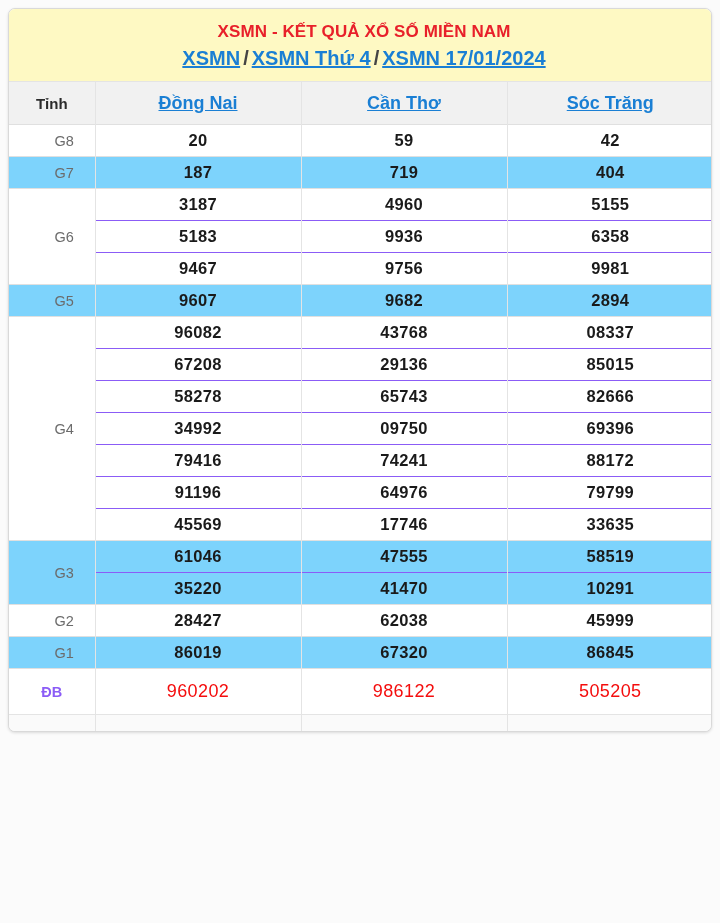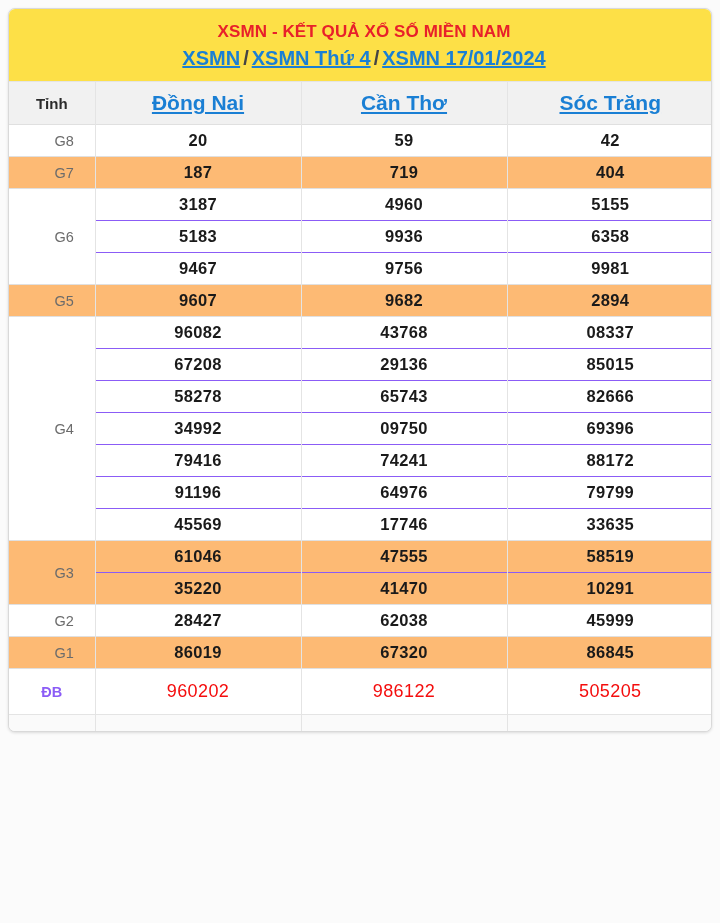--- a/index.html
+++ b/index.html
@@ -21,21 +21,21 @@
     background: #ffffff;
     border: 1px solid #d9d9d9;
     border-radius: 7px;
     box-shadow: 0 1px 3px rgba(0,0,0,0.13);
     overflow: hidden;
   }
   
   #header {
     padding: 10px 0 11px 8px;
     text-align: center;
-    background: #fde047;
+    background: #fef9c3;
   }
   #title {
     color: #e8202a;
     font-size: 17px;
     font-weight: 700;
     letter-spacing: .1px;
     line-height: 26px;
     white-space: nowrap;
   }
   #breadcrumb {
@@ -64,35 +64,35 @@
   col.c-label { width: 86px; }
   col.c-prov  { width: 206px; }
   td, th {
     border-top: 1px solid #e4e4e4;
     border-right: 1px solid #e4e4e4;
     text-align: center;
     vertical-align: middle;
     padding: 0;
   }
   td:last-child, th:last-child { border-right: none; }
-  tr.shade > td { background: #fdba74; }
+  tr.shade > td { background: #7dd3fc; }
   tr.plain > td { background: #ffffff; }
   
   thead th {
     height: 43px;
     background: #f1f1f1;
     font-size: 15px;
     font-weight: 700;
   }
   th.tinh { color: #2b2b2b; }
   th.prov a {
     color: #1a7fd4;
     text-decoration: underline;
     font-weight: 700;
-    font-size: 21px;
+    font-size: 18px;
   }
   
   td.glabel {
     color: #6b6b6b;
     font-size: 14.5px;
     font-weight: 400;
     padding-left: 25px;
   }
   td.num {
     color: #1a1a1a;

